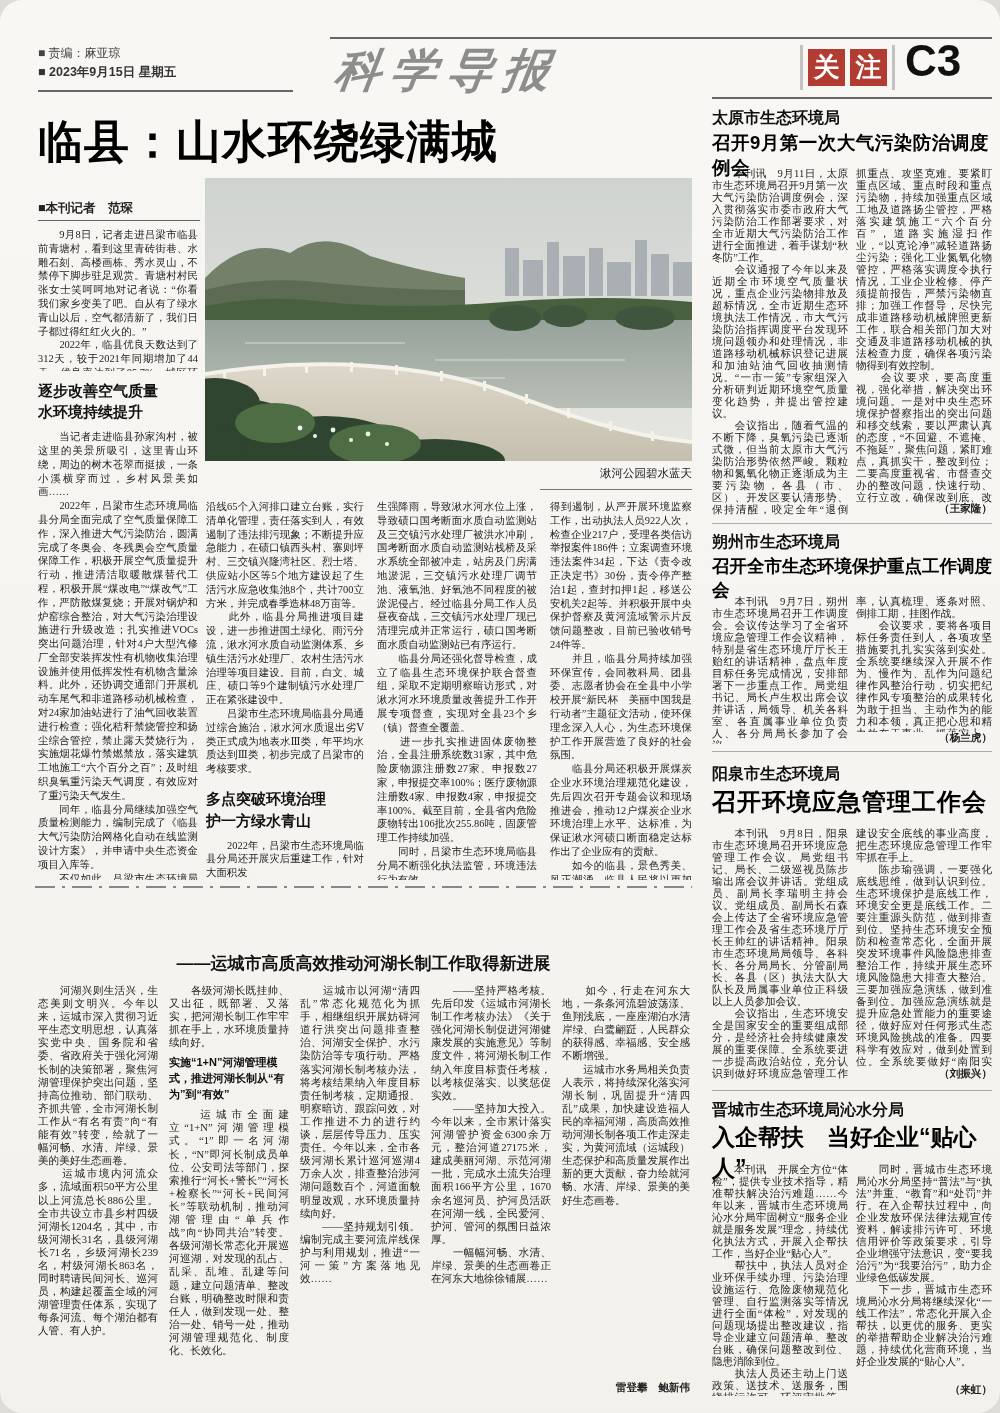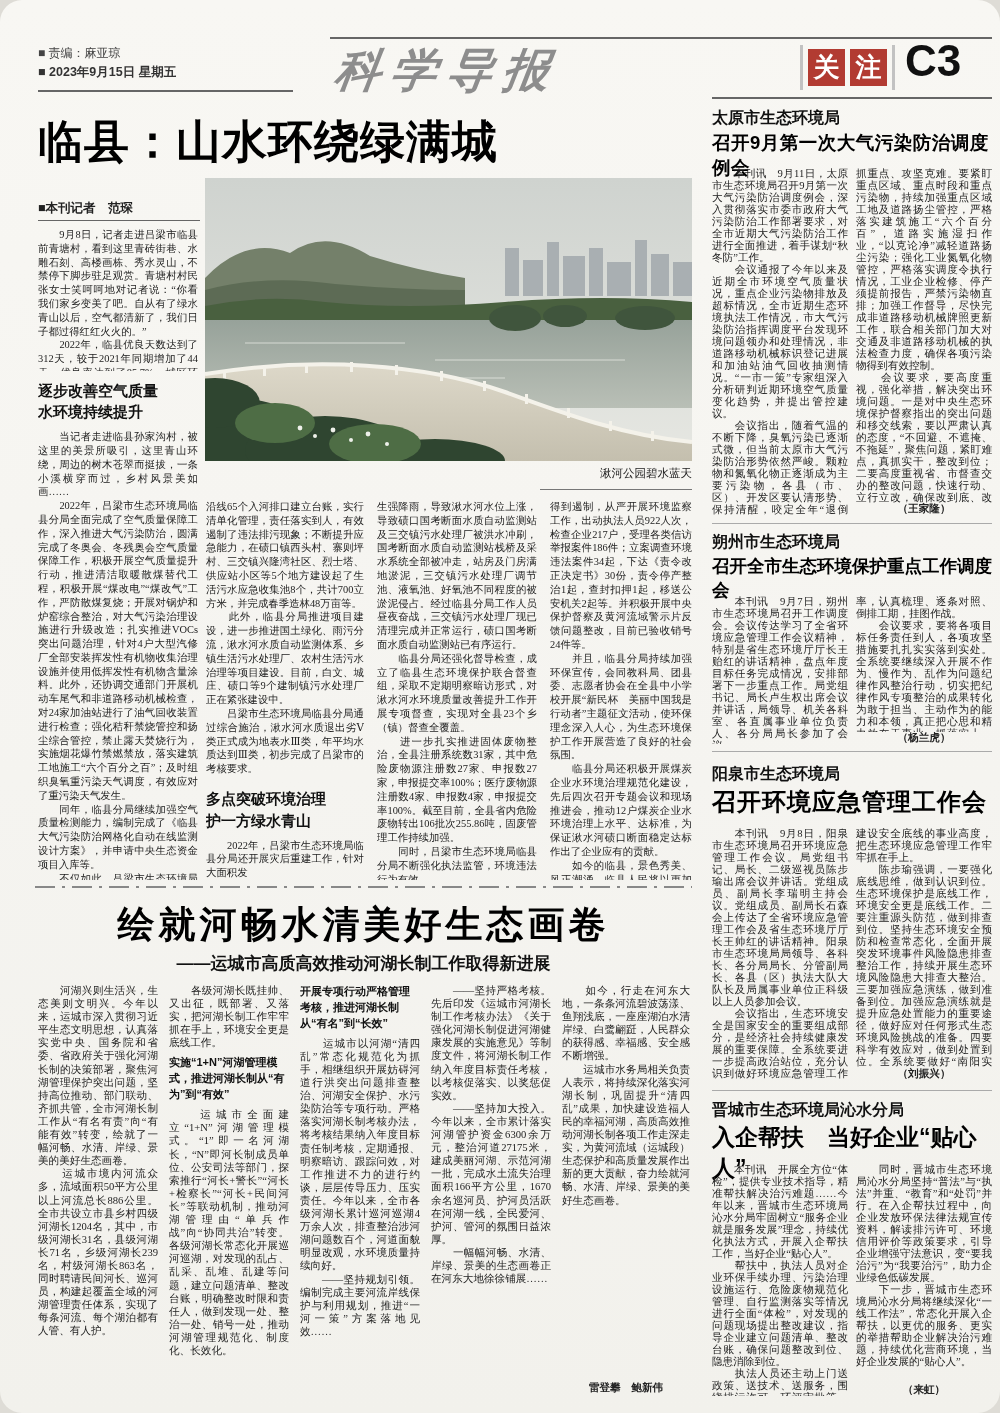--- a/index.html
+++ b/index.html
@@ -15,21 +15,21 @@
   .sh{font-family:"Liberation Sans","DejaVu Sans",sans-serif;font-weight:bold;
       font-size:15px;line-height:1.45;white-space:pre-line;color:#111;margin:9px 0 7px 0;}
   .bsh{font-family:"Liberation Sans","DejaVu Sans",sans-serif;font-weight:bold;
       font-size:11px;line-height:1.45;white-space:pre-wrap;color:#111;margin:6px 0 5px 0;}
   .rule{background:#666;}
   .thin{background:#aaa;}
   .dashdot{height:2px;background:repeating-linear-gradient(90deg,#888 0 20px,transparent 20px 27px,#888 27px 30px,transparent 30px 37px);}
   .kick{font-family:Liberation Serif, serif;font-weight:bold;font-size:16px;color:#111;}
   .flexcol{display:flex;flex-direction:column;overflow:hidden;}
   .fill{flex:1 1 auto;overflow:hidden;}
-  .sig{text-align:center;font-weight:bold;flex:0 0 auto;}
+  .sig{text-align:right;font-weight:bold;flex:0 0 auto;}
   .redbox{width:37px;height:37px;background:#b23b32;color:#fff;text-align:center;line-height:37px;
           font-size:26px;font-family:"Liberation Sans","DejaVu Sans",sans-serif;font-weight:bold;}
   .vbar{width:3px;height:45px;background:#c2c2c2;}
 </style>
 </head>
 <body>
 
 <div class="page">
 
   <div class="abs rule" style="left:330px;top:37px;width:662px;height:2px"></div>
@@ -155,35 +155,32 @@
 　　临县分局还强化督导检查，成立了临县生态环境保护联合督查组，采取不定期明察暗访形式，对湫水河水环境质量改善提升工作开展专项督查，实现对全县23个乡（镇）督查全覆盖。
 　　进一步扎实推进固体废物整治，全县注册系统数31家，其中危险废物源注册数27家、申报数27家，申报提交率100%；医疗废物源注册数4家、申报数4家，申报提交率100%。截至目前，全县省内危险废物转出106批次255.86吨，固废管理工作持续加强。
 　　同时，吕梁市生态环境局临县分局不断强化执法监管，环境违法行为有效</div>
   <div class="abs jt lb" style="left:550px;top:500px;width:142px;height:380px">得到遏制，从严开展环境监察工作，出动执法人员922人次，检查企业217户，受理各类信访举报案件186件；立案调查环境违法案件34起，下达《责令改正决定书》30份，责令停产整治1起，查封扣押1起，移送公安机关2起等。并积极开展中央保护督察及黄河流域警示片反馈问题整改，目前已验收销号24件等。
 　　并且，临县分局持续加强环保宣传，会同教科局、团县委、志愿者协会在全县中小学校开展“新民杯　美丽中国我是行动者”主题征文活动，使环保理念深入人心，为生态环境保护工作开展营造了良好的社会氛围。
 　　临县分局还积极开展煤炭企业水环境治理规范化建设，先后四次召开专题会议和现场推进会，推动12户煤炭企业水环境治理上水平、达标准，为保证湫水河碛口断面稳定达标作出了企业应有的贡献。
 　　如今的临县，景色秀美、风正潮涌，临县人民将以更加坚定的自信、更加饱满的热情、更加昂扬的斗志，在高质量发展的道路上稳步前行……</div>
 
   <div class="abs dashdot" style="left:35px;top:886px;width:657px"></div>
 
-  <div class="abs" style="left:35px;top:900px;width:657px;text-align:center;font-size:37px;font-weight:bold;
-       letter-spacing:4px;color:#000;font-family:'Liberation Serif','DejaVu Serif',serif">绘就河畅水清美好生态画卷</div>
   <div class="abs sansb" style="left:35px;top:952px;width:657px;text-align:center;font-size:17px;color:#111">——运城市高质高效推动河湖长制工作取得新进展</div>
 
   <div class="abs jt bb" style="left:38px;top:984px;width:120px;height:410px">　　河湖兴则生活兴，生态美则文明兴。今年以来，运城市深入贯彻习近平生态文明思想，认真落实党中央、国务院和省委、省政府关于强化河湖长制的决策部署，聚焦河湖管理保护突出问题，坚持高位推动、部门联动、齐抓共管，全市河湖长制工作从“有名有责”向“有能有效”转变，绘就了一幅河畅、水清、岸绿、景美的美好生态画卷。
 　　运城市境内河流众多，流域面积50平方公里以上河流总长886公里。全市共设立市县乡村四级河湖长1204名，其中，市级河湖长31名，县级河湖长71名，乡级河湖长239名，村级河湖长863名，同时聘请民间河长、巡河员，构建起覆盖全域的河湖管理责任体系，实现了每条河流、每个湖泊都有人管、有人护。</div>
 
   <div class="abs flexcol" style="left:169px;top:984px;width:120px;height:410px">
-    <div class="jt bb">　　各级河湖长既挂帅、又出征，既部署、又落实，把河湖长制工作牢牢抓在手上，环境安全更是底线工作。</div>
+    <div class="jt bb">　　各级河湖长既挂帅、又出征，既部署、又落实，把河湖长制工作牢牢抓在手上，水环境质量持续向好。</div>
     <div class="bsh">实施“1+N”河湖管理模式，推进河湖长制从“有为”到“有效”</div>
     <div class="jt bb fill">　　运城市全面建立“1+N”河湖管理模式。“1”即一名河湖长，“N”即河长制成员单位、公安司法等部门，探索推行“河长+警长”“河长+检察长”“河长+民间河长”等联动机制，推动河湖管理由“单兵作战”向“协同共治”转变。各级河湖长常态化开展巡河巡湖，对发现的乱占、乱采、乱堆、乱建等问题，建立问题清单、整改台账，明确整改时限和责任人，做到发现一处、整治一处、销号一处，推动河湖管理规范化、制度化、长效化。</div>
   </div>
 
   <div class="abs flexcol" style="left:300px;top:984px;width:120px;height:410px">
-    <div class="bsh" style="margin-top:0">开展专项行动严格管理考核，推进河湖长制从“有名”到“长效”</div>
     <div class="jt bb fill">　　运城市以河湖“清四乱”常态化规范化为抓手，相继组织开展妨碍河道行洪突出问题排查整治、河湖安全保护、水污染防治等专项行动。严格落实河湖长制考核办法，将考核结果纳入年度目标责任制考核，定期通报、明察暗访、跟踪问效，对工作推进不力的进行约谈，层层传导压力、压实责任。今年以来，全市各级河湖长累计巡河巡湖4万余人次，排查整治涉河湖问题数百个，河道面貌明显改观，水环境质量持续向好。
 　　——坚持规划引领。编制完成主要河流岸线保护与利用规划，推进“一河一策”方案落地见效……</div>
   </div>
 
   <div class="abs jt bb" style="left:431px;top:984px;width:120px;height:410px">　　——坚持严格考核。先后印发《运城市河湖长制工作考核办法》《关于强化河湖长制促进河湖健康发展的实施意见》等制度文件，将河湖长制工作纳入年度目标责任考核，以考核促落实、以奖惩促实效。
 　　——坚持加大投入。今年以来，全市累计落实河湖管护资金6300余万元，整治河道27175米，建成美丽河湖、示范河湖一批，完成水土流失治理面积166平方公里，1670余名巡河员、护河员活跃在河湖一线，全民爱河、护河、管河的氛围日益浓厚。
 　　一幅幅河畅、水清、岸绿、景美的生态画卷正在河东大地徐徐铺展……</div>
 
   <div class="abs flexcol" style="left:562px;top:984px;width:128px;height:410px">
     <div class="jt bb fill">　　如今，行走在河东大地，一条条河流碧波荡漾、鱼翔浅底，一座座湖泊水清岸绿、白鹭翩跹，人民群众的获得感、幸福感、安全感不断增强。

